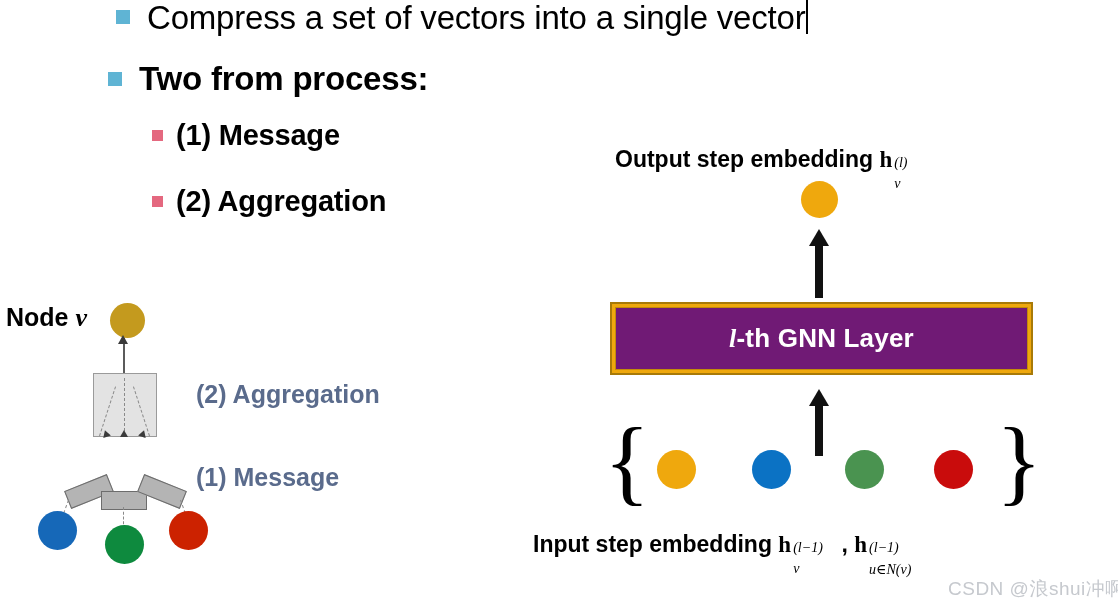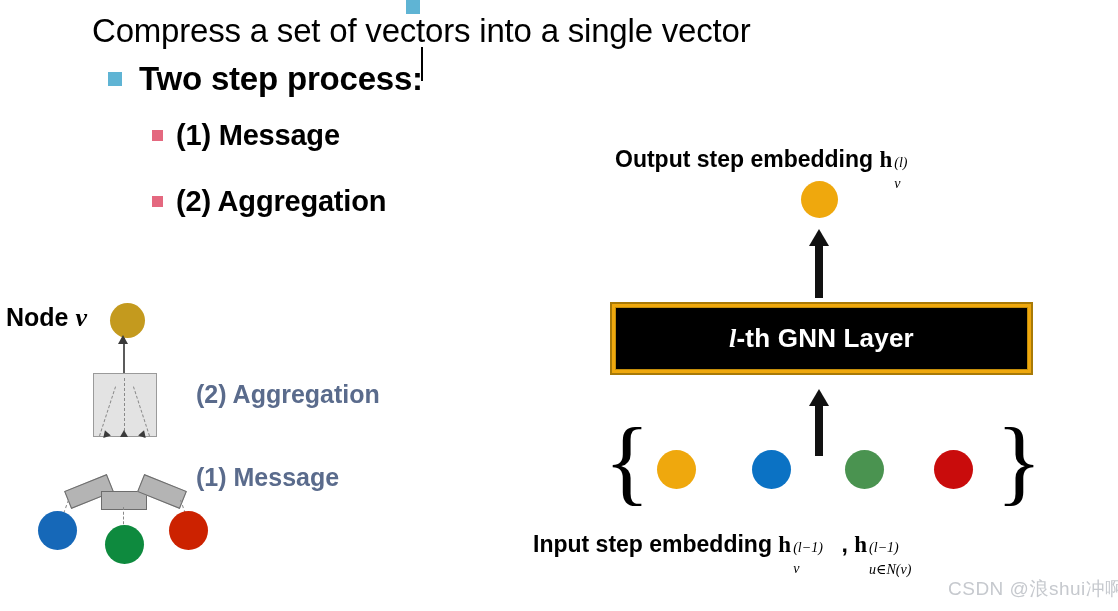--- a/index.html
+++ b/index.html
@@ -50,21 +50,21 @@
 
   
   .out-label{left:615px;top:146px;font-size:23px;font-weight:700;}
   .out-node{position:absolute;left:801px;top:181px;width:37px;height:37px;border-radius:50%;background:#EFA80D;}
 
   .big-arrow-shaft{position:absolute;background:#111;}
   .big-arrow-head{position:absolute;width:0;height:0;border-left:10px solid transparent;
                   border-right:10px solid transparent;border-bottom:17px solid #111;}
 
   .gnn-box{position:absolute;left:610px;top:302px;width:419px;height:69px;
-           background:#000000;border:2px solid #A87A08;box-shadow:inset 0 0 0 3px #EFA80D, inset 0 0 0 4px #C28C0A;
+           background:#701a75;border:2px solid #A87A08;box-shadow:inset 0 0 0 3px #EFA80D, inset 0 0 0 4px #C28C0A;
            display:flex;align-items:center;justify-content:center;}
   .gnn-text{color:#ffffff;font-size:26px;font-weight:700;letter-spacing:0.2px;}
   .gnn-text i{font-family:"Liberation Serif","DejaVu Serif",serif;font-style:italic;font-weight:700;}
 
   .brace{position:absolute;font-size:96px;line-height:1;font-family:"Liberation Serif","DejaVu Serif",serif;
          font-weight:400;color:#000;}
 
   .in-label{left:533px;top:531px;font-size:23px;font-weight:700;}
   .in-sub{left:540px;top:571px;font-size:23px;font-weight:400;}
   .mathb{font-family:"Liberation Serif","DejaVu Serif",serif;font-weight:700;font-style:normal;}
@@ -76,29 +76,29 @@
 
   
   .watermark{position:absolute;left:948px;top:576px;font-size:19px;color:#C6C9CE;
              letter-spacing:0.5px;white-space:nowrap;}
 </style>
 </head>
 <body>
 
 <div class="stage">
 
-  <div class="bullet-row" style="left:92px;top:0px;flex-direction:column;">
+  <div class="bullet-row" style="left:116px;top:0px;">
     <span class="sq l1"></span>
     <span class="btext l1-text">Compress a set of vectors into a single vector</span>
       <span class="caret"></span>
   </div>
 
   <div class="bullet-row" style="left:108px;top:62px;">
     <span class="sq l1"></span>
-    <span class="btext l1-text bold">Two step process:</span>
+    <span class="btext l1-text bold">Two from process:</span>
   </div>
 
   <div class="bullet-row" style="left:152px;top:121px;">
     <span class="sq l2"></span>
     <span class="btext l2-text">(1) Message</span>
   </div>
 
   <div class="bullet-row" style="left:152px;top:187px;">
     <span class="sq l2"></span>
     <span class="btext l2-text">(2) Aggregation</span>

